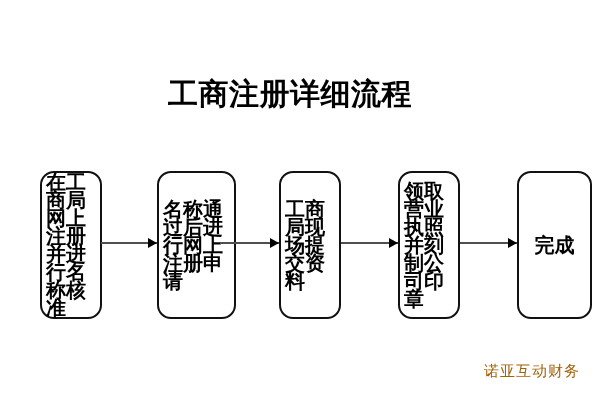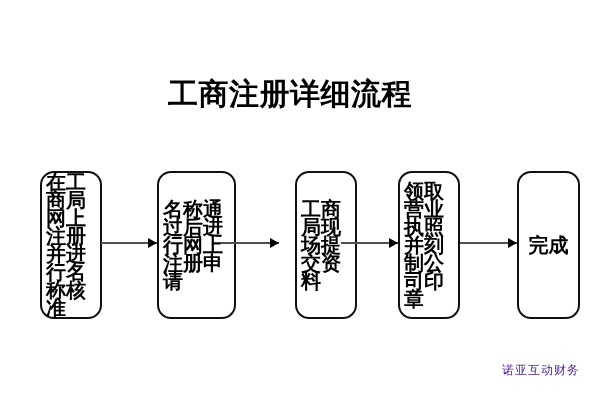--- a/index.html
+++ b/index.html
@@ -32,41 +32,41 @@
     border-radius:14px;
     background:#fff;
     display:flex;align-items:center;justify-content:center;
     padding:0 4px;
     font-size:20px;line-height:18px;font-weight:700;color:#000;
     text-align:left;
     word-break:break-all;
   }
   .box-1{left:40px;}
   .box-2{left:157px;width:79px;}
-  .box-3{left:279px;margin-left:16px;}
+  .box-3{left:279px;}
   .box-4{left:398px;}
-  .box-5{left:517px;width:63px;}
+  .box-5{left:517px;width:75px;}
   .flow-arrow{
     position:absolute;top:242px;height:2px;
     background:var(--connector);
   }
   .arrow-1{left:101px;width:56px;}
   .arrow-2{left:220px;width:59px;}
   .arrow-3{left:341px;width:57px;}
   .arrow-4{left:460px;width:57px;}
   .arrowhead{
     position:absolute;right:0;top:-4px;
     width:0;height:0;
     border-top:5px solid transparent;
     border-bottom:5px solid transparent;
     border-left:9px solid var(--arrowhead);
   }
   .brand{
     position:absolute;top:362px;right:20px;
-    font-size:12px;color:#4c1d95;font-weight:400;
+    font-size:15px;color:#a16207;font-weight:400;
     letter-spacing:1px;
     white-space:nowrap;
   }
 </style>
 </head>
 <body>
 
 <div class="canvas">
 
   <div class="title">工商注册详细流程</div>

